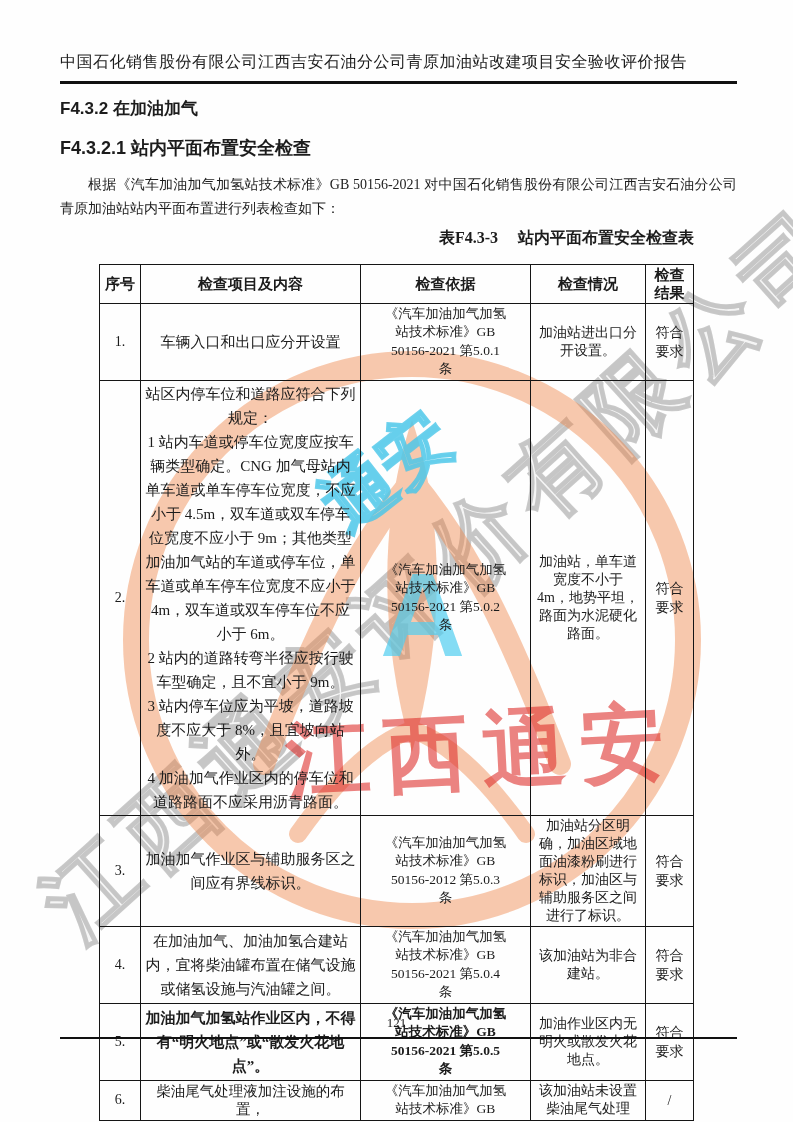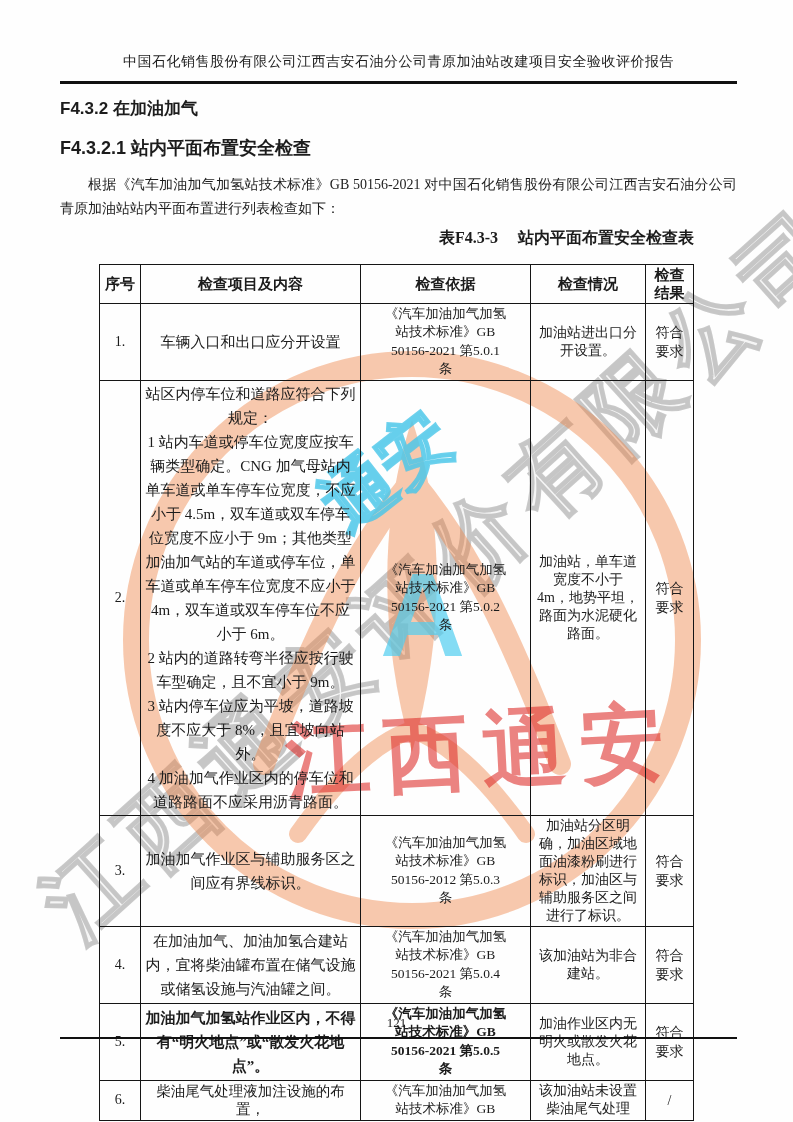--- a/index.html
+++ b/index.html
@@ -32,21 +32,21 @@
     font-family:"Liberation Sans", sans-serif; font-weight:bold; font-size:118px;
     color:rgba(80,205,240,0.7); line-height:1;
   }
   .wm-red {
     position:absolute; left:286px; top:710px; white-space:nowrap;
     font-weight:bold; font-size:84px; letter-spacing:14px; line-height:1;
     color:rgba(222,48,45,0.6); transform:rotate(-3deg);
   }
   
   .content { position:relative; z-index:1; padding:52px 56px 0 60px; }
-  .hdr-title { text-align:center; font-size:14px; line-height:20px; letter-spacing:0.5px; }
+  .hdr-title { font-size:16px; line-height:20px; letter-spacing:0.5px; }
   .hdr-rule { margin-top:9px; height:2.5px; background:#111; width:677px; }
   .h1 { margin-top:13px; font-family:"Liberation Sans", sans-serif; font-weight:bold; font-size:17px; }
   .h2 { margin-top:16px; font-family:"Liberation Sans", sans-serif; font-weight:bold; font-size:18px; }
   .para {
     margin-top:13px; font-size:14px; line-height:24px;
     text-align:justify; text-indent:2em; width:677px;
   }
   .caption { margin-top:7px; text-align:right; font-weight:bold; font-size:16px; width:634px; }
   
   table.chk {

